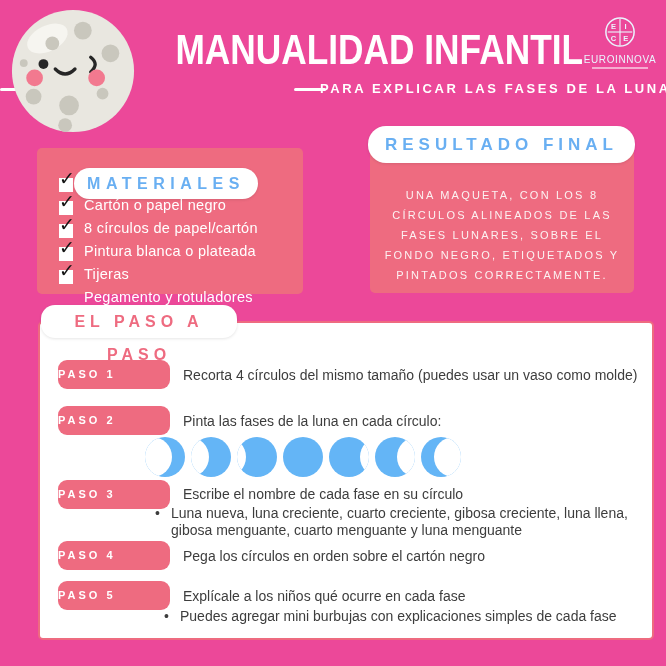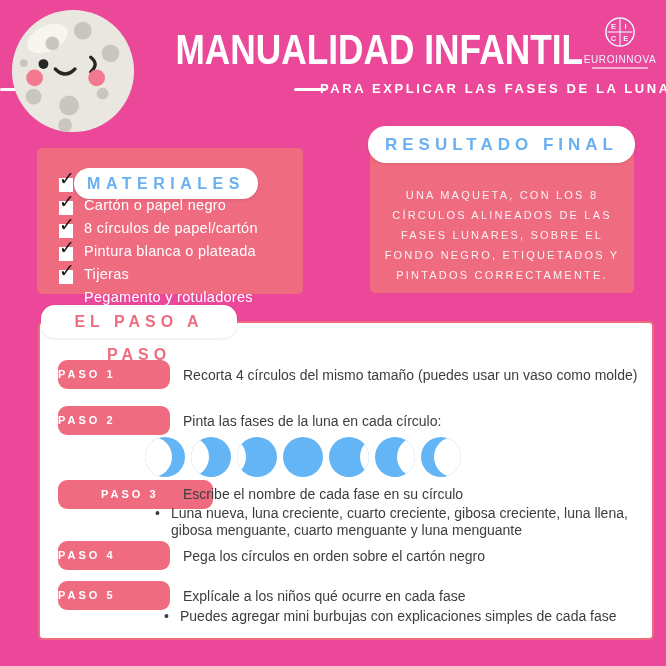--- a/index.html
+++ b/index.html
@@ -59,21 +59,21 @@
   }
   .step-pill{
     position:absolute; left:58px; width:112px; height:29px; background:#EE6B80; border-radius:9px;
     color:#fff; font-size:11px; font-weight:bold; letter-spacing:3px; line-height:29px; z-index:2;
   }
   .step-text{position:absolute; left:183px; color:#3D3D3D; font-size:14px; z-index:2; white-space:nowrap;}
   .bullet{position:absolute; color:#3D3D3D; font-size:14px; line-height:16.5px; padding-left:18px; z-index:2;}
   .bullet::before{content:"•"; position:absolute; left:2px; top:0;}
   .s1{top:360px;} .t1{top:367px;}
   .s2{top:406px;} .t2{top:413px;}
-  .s3{top:480px;padding-left:43px;} .t3{top:486px;}
+  .s3{top:480px;} .t3{top:486px;}
   .s4{top:541px;} .t4{top:548px;}
   .s5{top:581px;} .t5{top:588px;}
   .b3{left:153px; top:505px; width:496px;}
   .b5{left:162px; top:608px; width:490px;}
   
   .phases{position:absolute; left:145px; top:437px; display:flex; gap:6px; z-index:2;}
   .phase{position:relative; width:40px; height:40px; border-radius:50%; background:#64B5F6; overflow:hidden;}
   .phase::after{content:""; position:absolute; top:0; width:40px; height:40px; border-radius:50%; background:#fff;}
   .p1::after{left:-13px;} .p2::after{left:-22px;} .p3::after{left:-31px;}
   .p4::after{display:none;}

